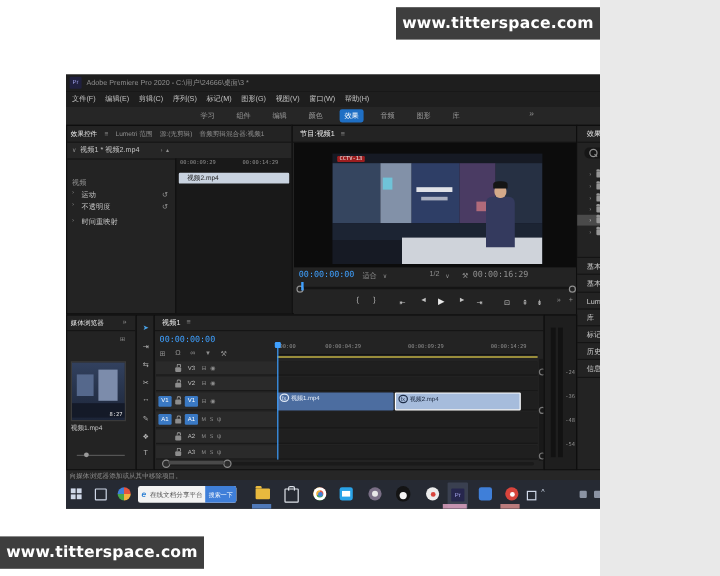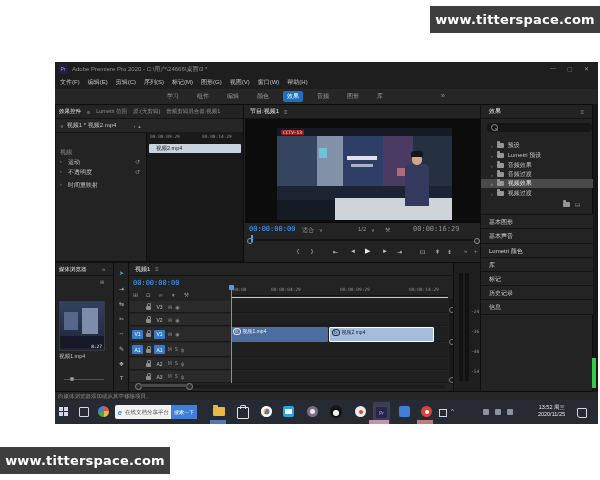--- a/index.html
+++ b/index.html
@@ -1,16 +1,16 @@
 <!DOCTYPE html>
 <html><head>
 <meta charset="utf-8">
 <style>
   html,body{margin:0;padding:0;background:#e9e9e9}
-  .page{position:relative;width:600px;height:480px;background:#ffffff;overflow:hidden;
+  .page{position:relative;width:500px;height:480px;background:#ffffff;overflow:hidden;
         font-family:"Liberation Sans",sans-serif;-webkit-font-smoothing:antialiased}
   .ab{position:absolute}
   .wm{background:#3e3e3e;color:#fff;font-weight:bold;font-size:13px;display:flex;align-items:center;
       justify-content:center;font-family:"DejaVu Sans",sans-serif;letter-spacing:.2px}
   .shot{left:55px;top:62px;width:543px;height:362px;background:#1d1d1d;overflow:hidden;font-size:6px;color:#c3c3c3}
   .mono{font-family:"DejaVu Sans Mono",monospace}
   .t45{font-size:4.5px}.t5{font-size:5px}.t55{font-size:5.5px}.t6{font-size:6px}.t7{font-size:7px}
   .dim{color:#8f8f8f}.wh{color:#e9e9e9}.blu{color:#3fa0ff}.nw{white-space:nowrap}
   .panel{background:#232323;border:1px solid #0e0e0e;box-sizing:border-box}
   .row{display:flex;align-items:center}
@@ -142,21 +142,21 @@
         </div>
       </div>
 
       <div class="ab" style="left:1px;top:118px;width:236px;height:39px;background:#232323">
         <span class="ab t7 blu mono" style="left:4px;top:2px">00:00:00:00</span>
         <span class="ab t6 dim" style="left:57px;top:3px">适合</span>
         <span class="ab t5 dim" style="left:74px;top:4px">∨</span>
         <span class="ab t6 dim" style="left:113px;top:3px">1/2</span>
         <span class="ab t5 dim" style="left:126px;top:4px">∨</span>
         <span class="ab t6 dim" style="left:140px;top:3px">⚒</span>
-        <span class="ab t7 dim mono" style="left:168px;top:2px">00:00:16:29</span>
+        <span class="ab t7 dim mono" style="left:149px;top:2px">00:00:16:29</span>
 
         <div class="ab" style="left:5px;top:16px;width:226px;height:2px;background:#141414;border-radius:1px"></div>
         <div class="ab" style="left:2px;top:15px;width:4px;height:4px;border:1px solid #8f8f8f;border-radius:50%"></div>
         <div class="ab" style="left:229px;top:15px;width:4px;height:4px;border:1px solid #8f8f8f;border-radius:50%"></div>
         <div class="ab" style="left:6px;top:12px;width:2px;height:7px;background:#3fa0ff"></div>
 
         <span class="ab t6" style="left:52px;top:25px">{</span>
         <span class="ab t6" style="left:66px;top:25px">}</span>
         <span class="ab t6" style="left:88px;top:25px">⇤</span>
         <span class="ab t6" style="left:105px;top:25px">◄</span>

